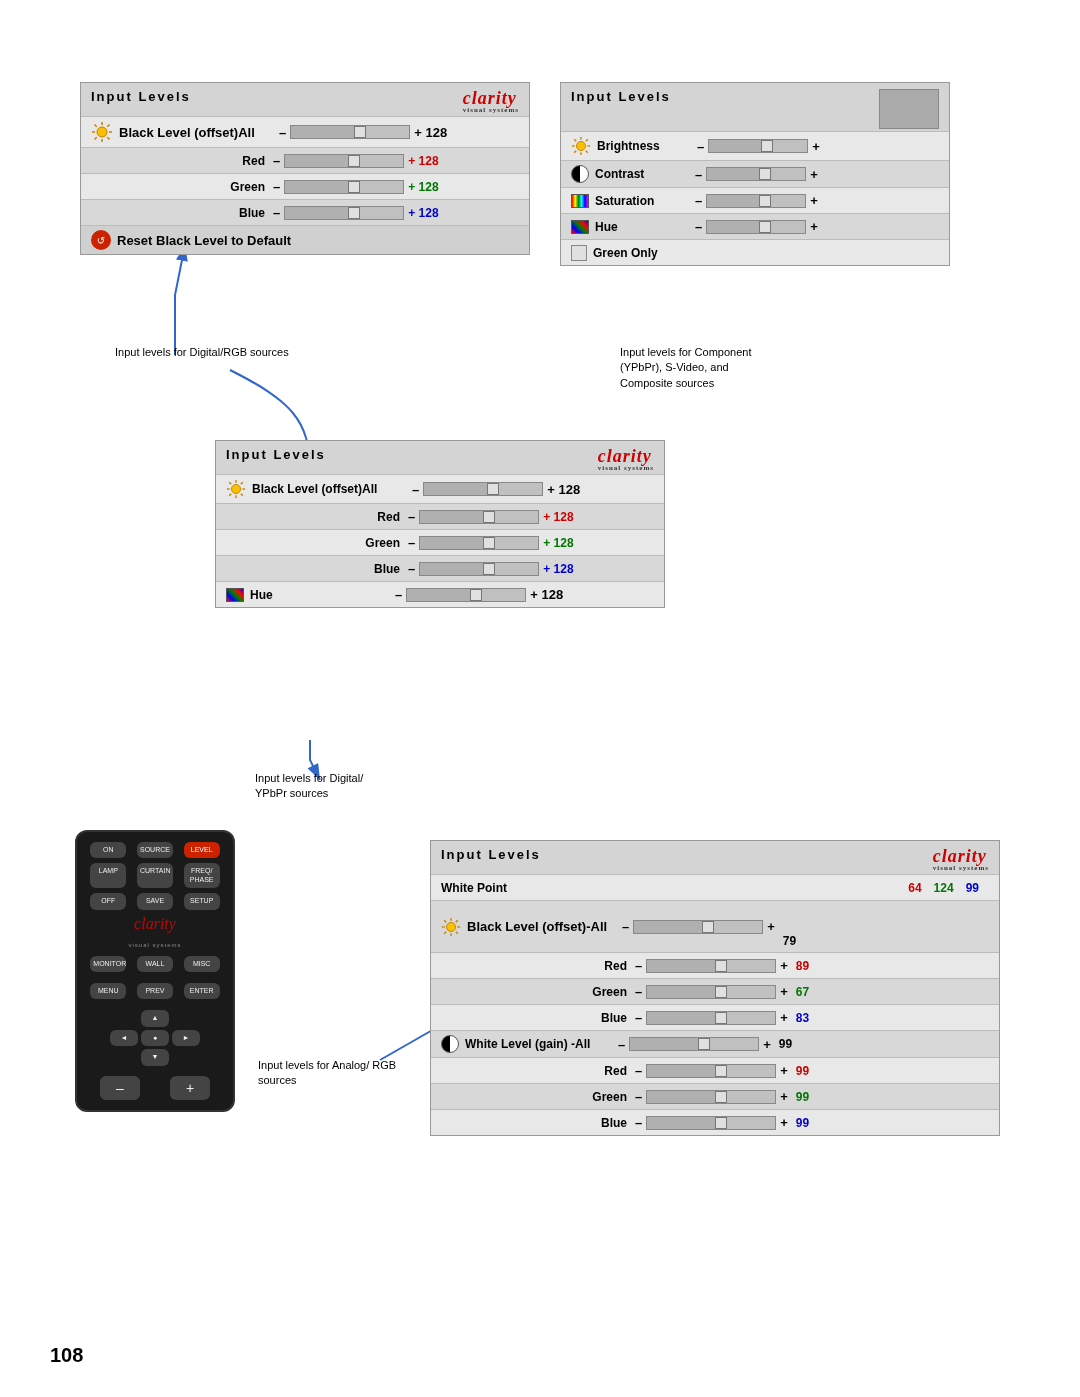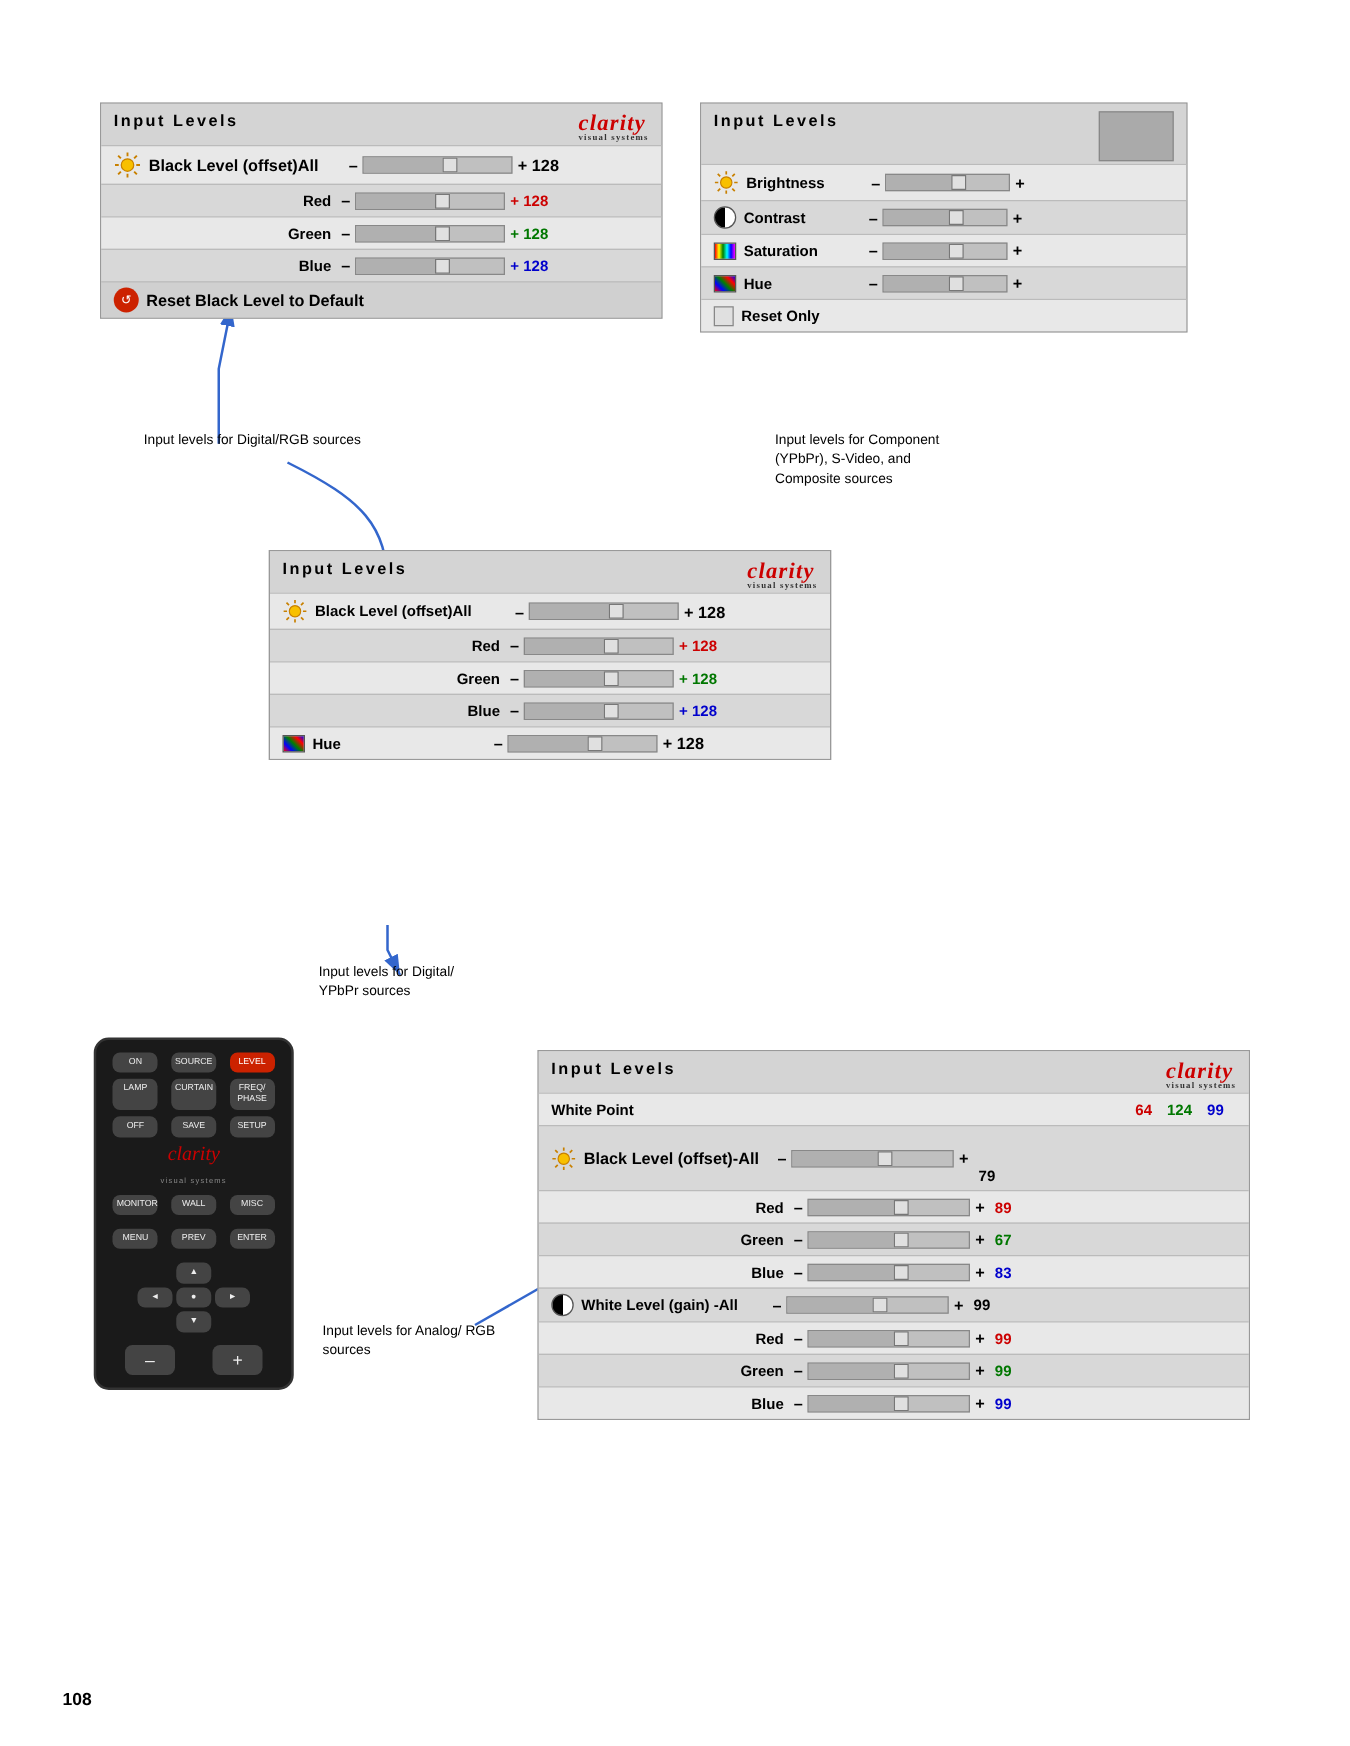--- a/index.html
+++ b/index.html
@@ -9,21 +9,21 @@
       width: 1080px;
       min-height: 1397px;
       position: relative;
       overflow: hidden;
     }
 
     .page-number {
       position: absolute;
       bottom: 30px;
       left: 50px;
-      font-size: 14px;
+      font-size: 20px;
       font-weight: bold;
     }
 
     
     .panel {
       position: absolute;
       background: #d4d4d4;
       border: 1px solid #999;
       font-size: 12px;
     }
@@ -407,21 +407,21 @@
       <div class="slider-track" style="width:100px;">
         <div class="slider-fill" style="width:55%;"></div>
         <div class="slider-thumb" style="left:53%;"></div>
       </div>
       <span class="slider-plus">+</span>
     </div>
   </div>
 
   <div class="panel-row">
     <div class="blue-only-checkbox"></div>
-    <span style="font-weight:bold;">Reset Only</span>
+    <span style="font-weight:bold;">Green Only</span>
   </div>
 </div>
 
 <div class="annotation" style="left: 115px; top: 345px;">
   <span>Input levels for Digital/RGB
 sources</span>
 </div>
 
 <div class="annotation" style="left: 620px; top: 345px;">
   <span>Input levels for Component<br>(YPbPr), S-Video, and<br>Composite sources</span>

